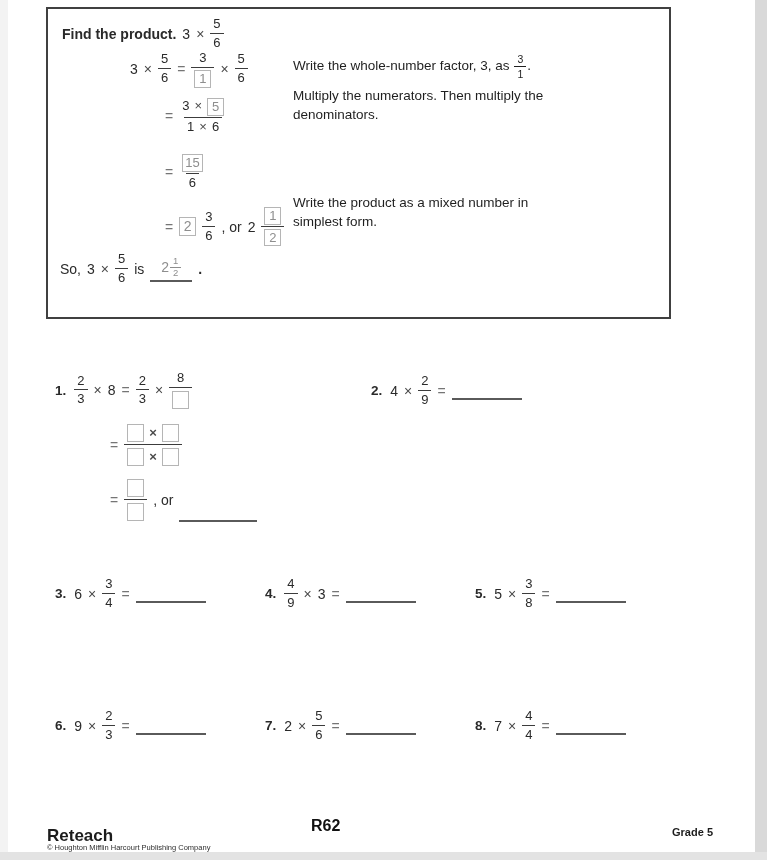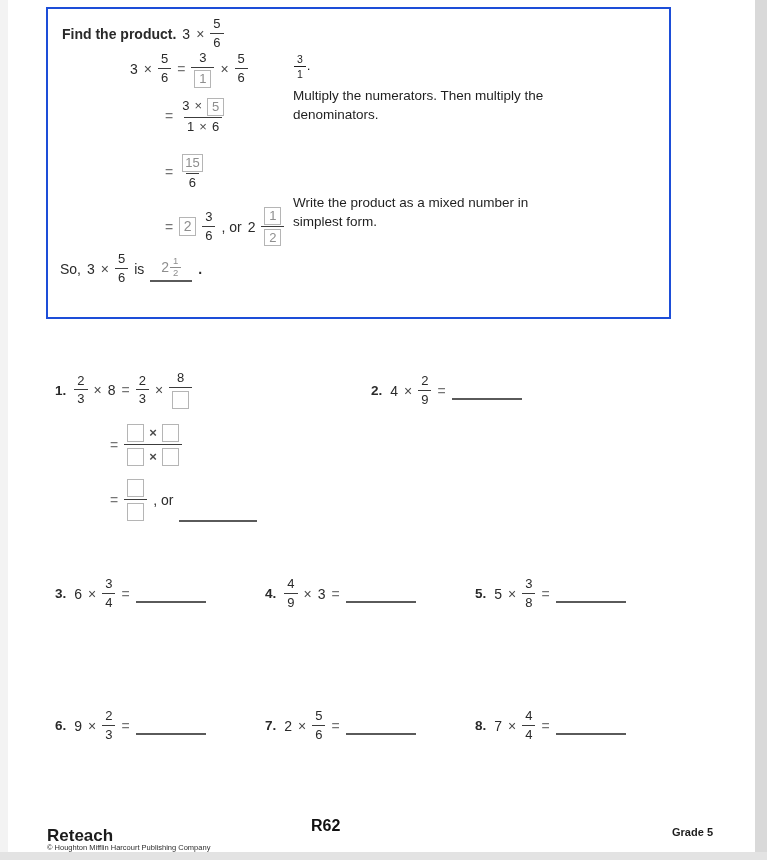--- a/index.html
+++ b/index.html
@@ -6,21 +6,21 @@
   .page {
     position:relative; width:767px; height:860px; background:#ffffff;
     font-family:"Liberation Sans", sans-serif; color:#2a2a2a; overflow:hidden;
   }
   .edge-left  { position:absolute; left:0; top:0; width:8px; height:860px; background:#f3f3f3; }
   .edge-right { position:absolute; right:0; top:0; width:12px; height:860px; background:#d9d9d9; }
   .edge-bottom{ position:absolute; left:0; bottom:0; width:767px; height:8px; background:#e3e3e3; }
 
   .example-box {
     position:absolute; left:46px; top:7px; width:621px; height:308px;
-    border:2px solid #1d4ed8; background:#fff;
+    border:2px solid #404040; background:#fff;
   }
 
   .row { position:absolute; display:flex; align-items:center; gap:6px; font-size:14px; white-space:nowrap; }
   .bold { font-weight:700; }
   .eq { color:#757575; }
   .x  { color:#4a4a4a; }
 
   .fr { display:inline-flex; flex-direction:column; align-items:center; line-height:1.15; font-size:13px; }
   .fr .n { padding:0 3px 1px; display:flex; align-items:center; justify-content:center; gap:5px; }
   .fr .d { padding:2px 3px 0; border-top:1.5px solid #3c3c3c; display:flex; align-items:center; justify-content:center; gap:5px; }
@@ -88,20 +88,21 @@
           </span>
       </span>
       <span class="x">×</span>
       <span class="fr">
         <span class="n">5</span>
         <span class="d">6</span>
       </span>
     </div>
 
     <div class="note" style="left:245px; top:44px; width:380px;">
+      <span>Write the whole-number factor, 3, as</span>
       <span class="fr notefr">
         <span class="n">3</span>
         <span class="d">1</span>
       </span><span>.</span>
     </div>
 
     <div class="row" style="left:117px; top:89px;">
       <span class="eq">=</span>
       <span class="fr">
         <span class="n">

